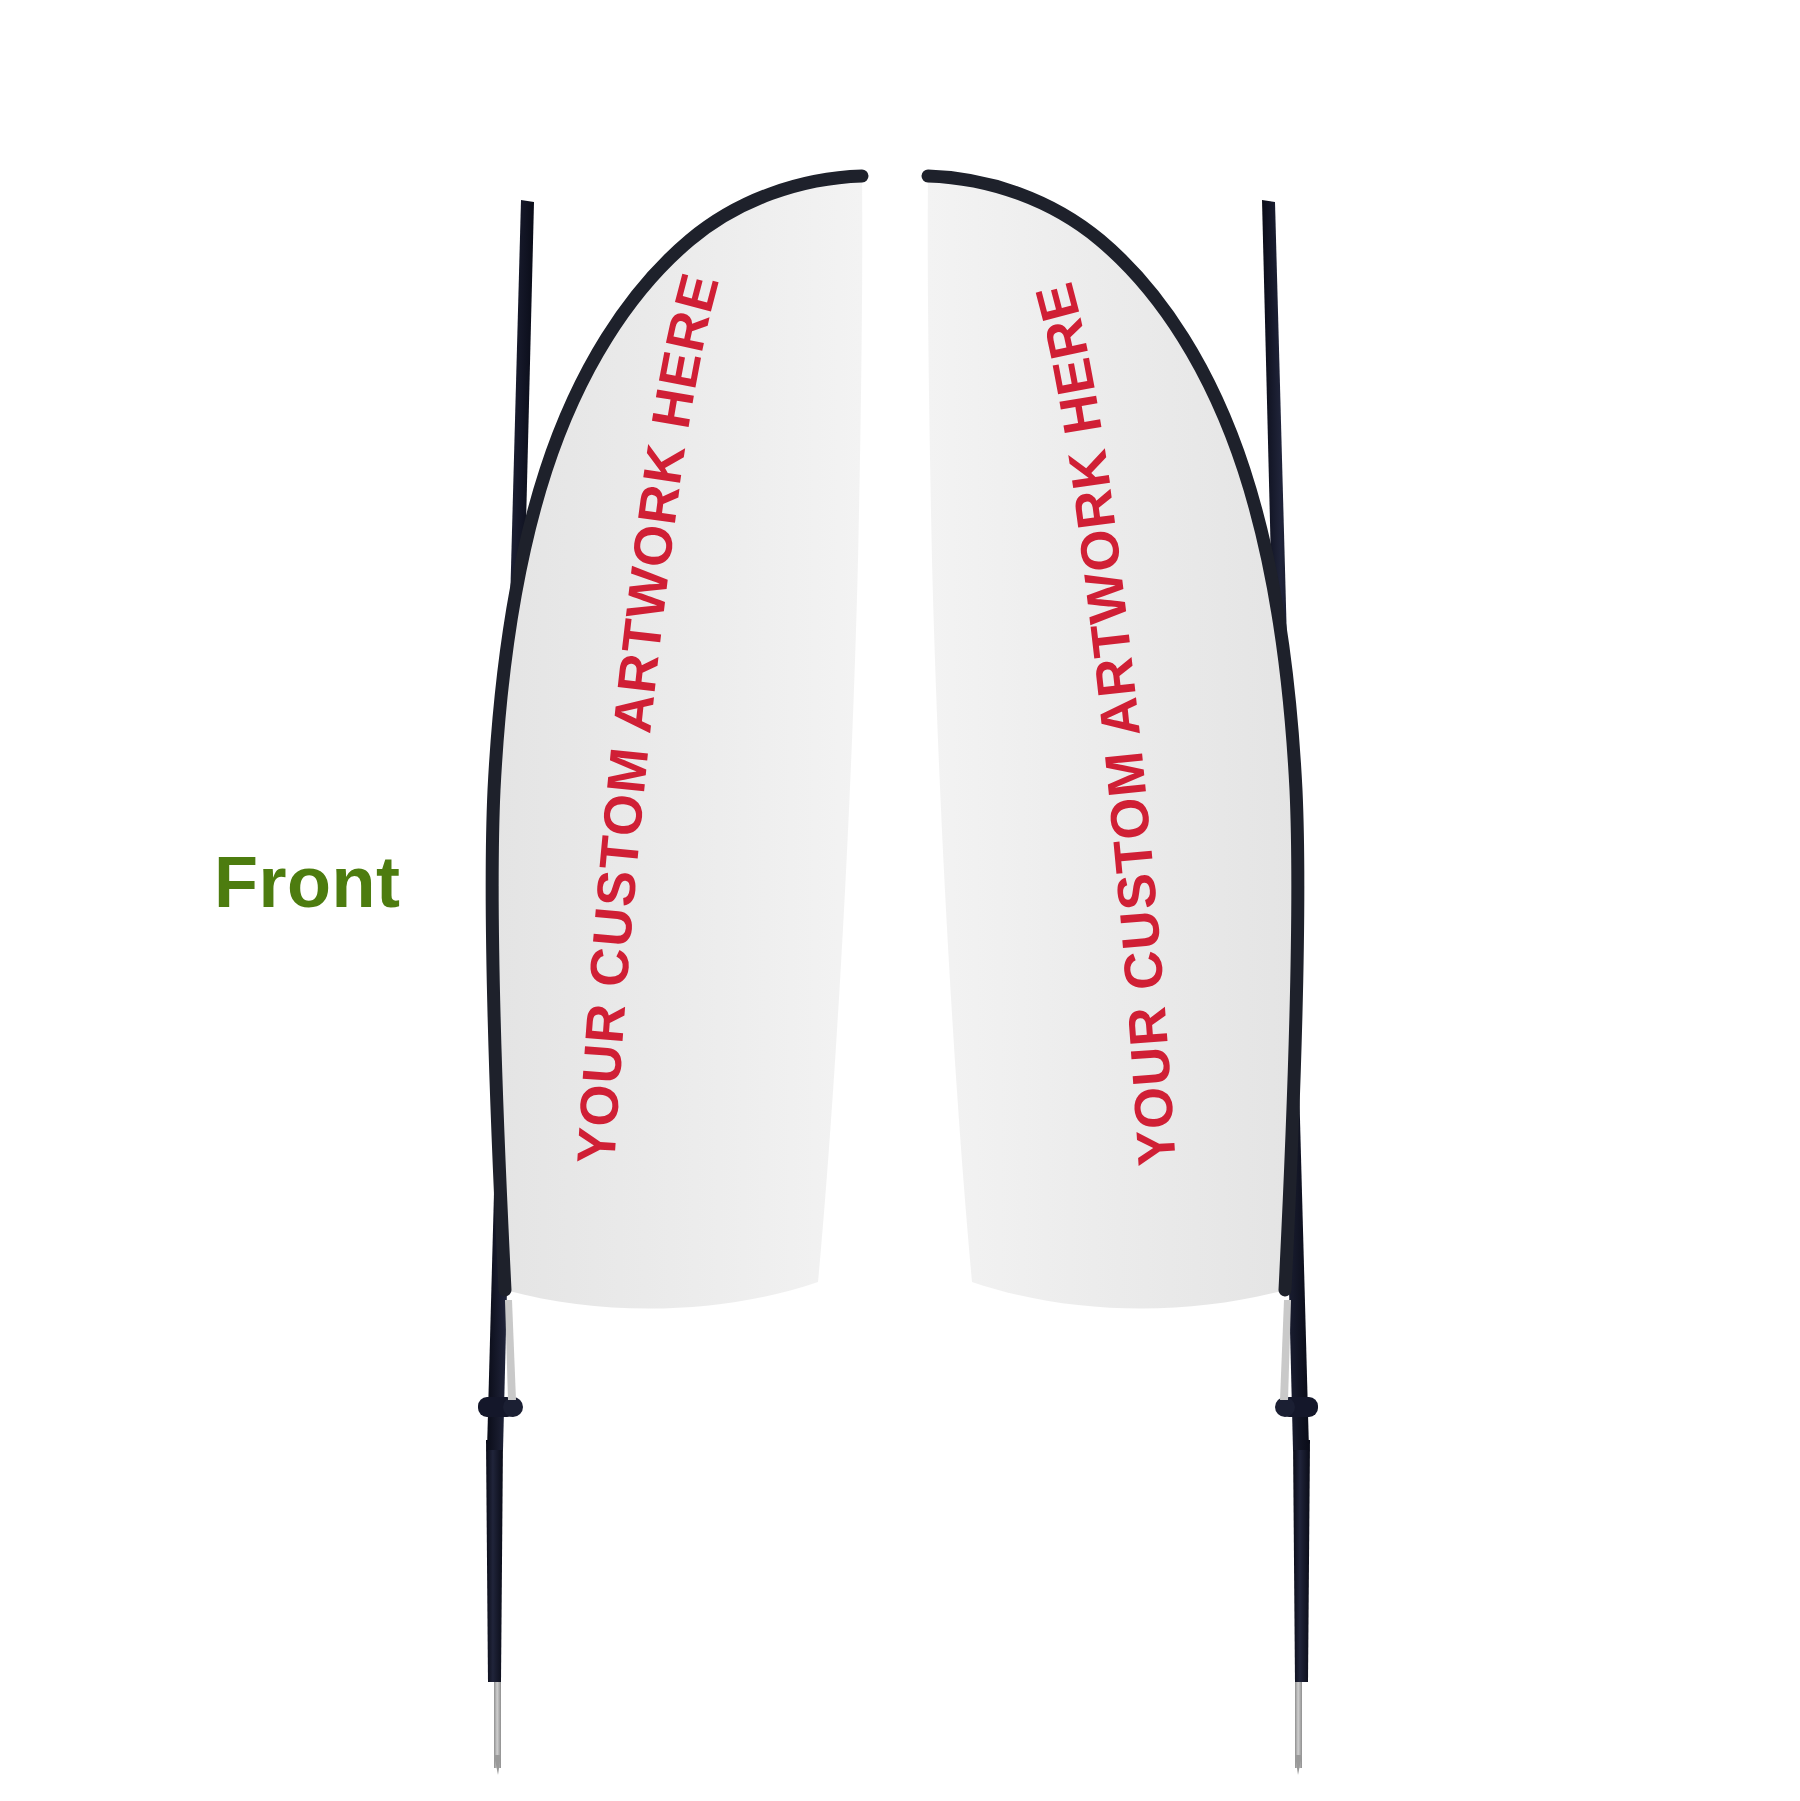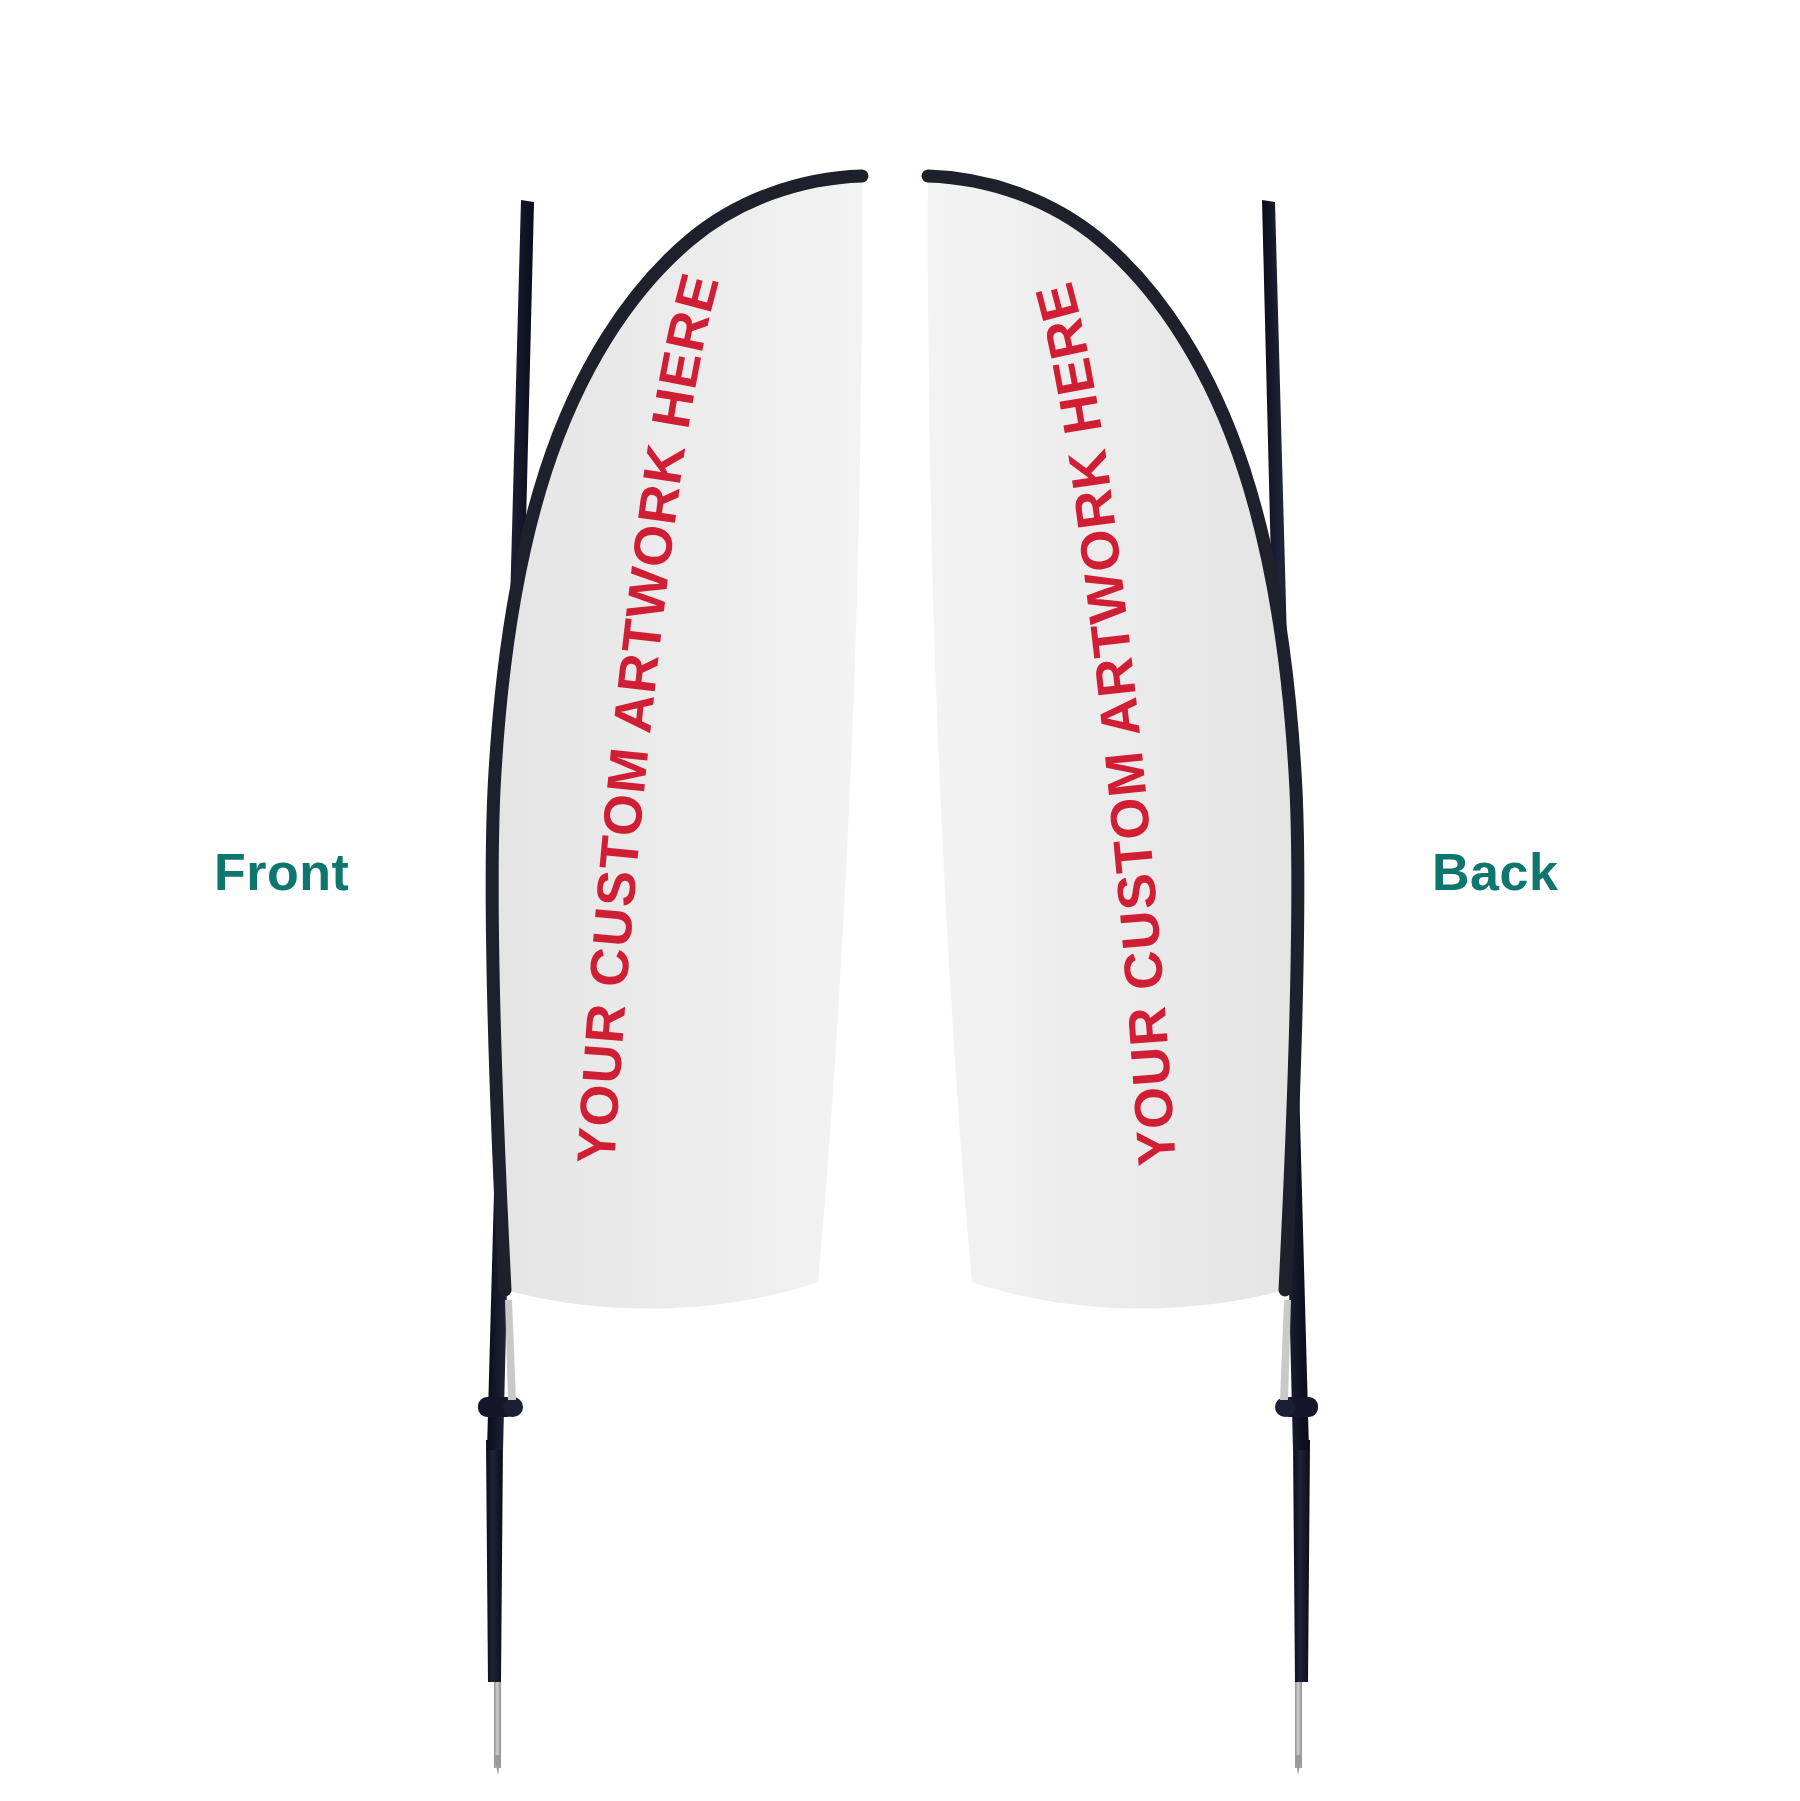--- a/index.html
+++ b/index.html
@@ -23,23 +23,23 @@
     top: 0;
     width: 1800px;
     height: 1801px;
     background: #ffffff;
   }
 
   .side-label {
     position: absolute;
     font-family: "Liberation Sans", sans-serif;
     font-weight: 700;
-    font-size: 52px;
+    font-size: 72px;
     line-height: 1;
-    color: #0f766e;
+    color: #4d7c0f;
     letter-spacing: 0.5px;
     white-space: nowrap;
     user-select: none;
   }
   #label-front {
     left: 214px;
     top: 846px;
   }
   #label-back {
     left: 1432px;
@@ -164,15 +164,14 @@
                C 1301 900 1296 1070 1285 1290" fill="none" stroke="#1E212B" stroke-width="13" stroke-linecap="round"></path>
 
       <text class="flag-text">
         <textPath href="#path-text-right" startOffset="50%" text-anchor="middle">YOUR CUSTOM ARTWORK HERE</textPath>
       </text>
     </g>
   </svg>
 
   <div class="side-label" id="label-front">Front</div>
 
-  <div class="side-label" id="label-back">Back</div>
 
 </div>
 
 </body></html>

